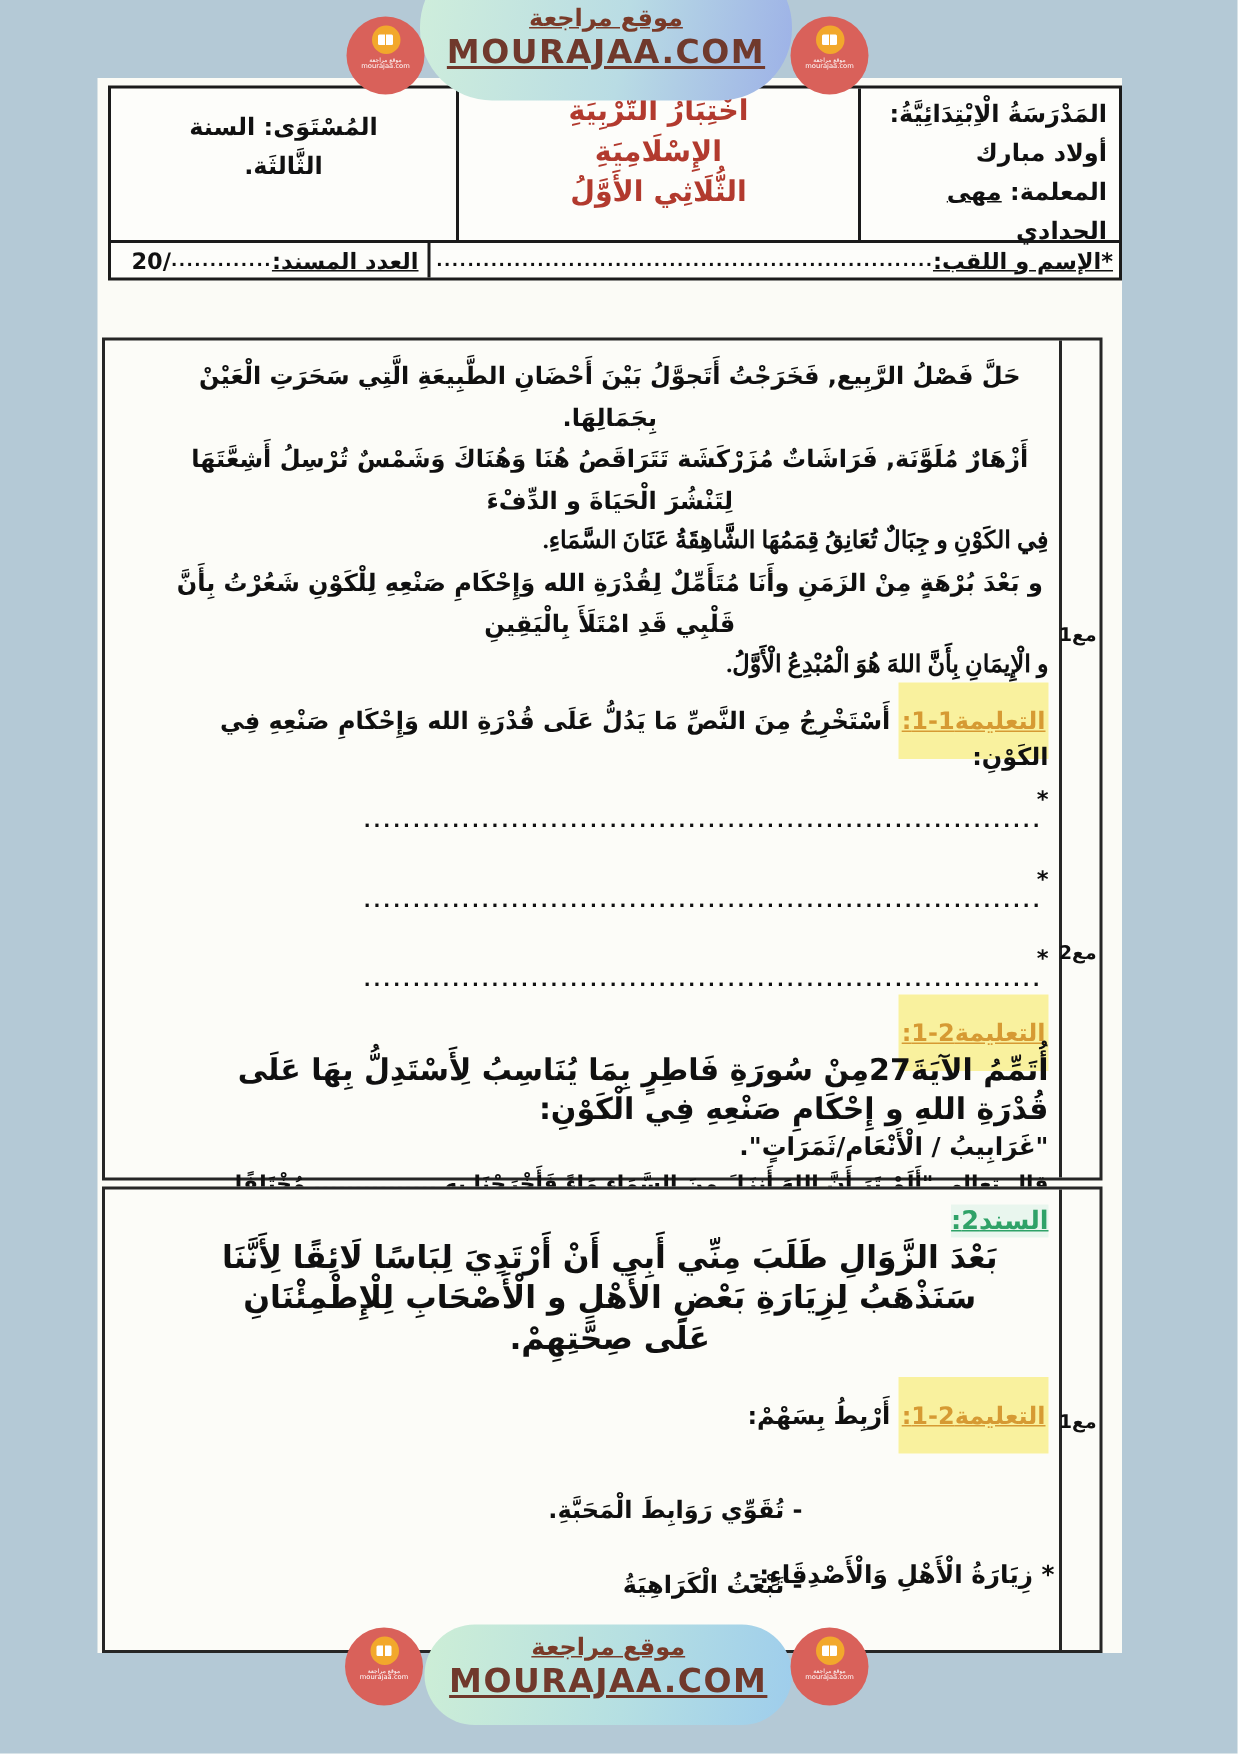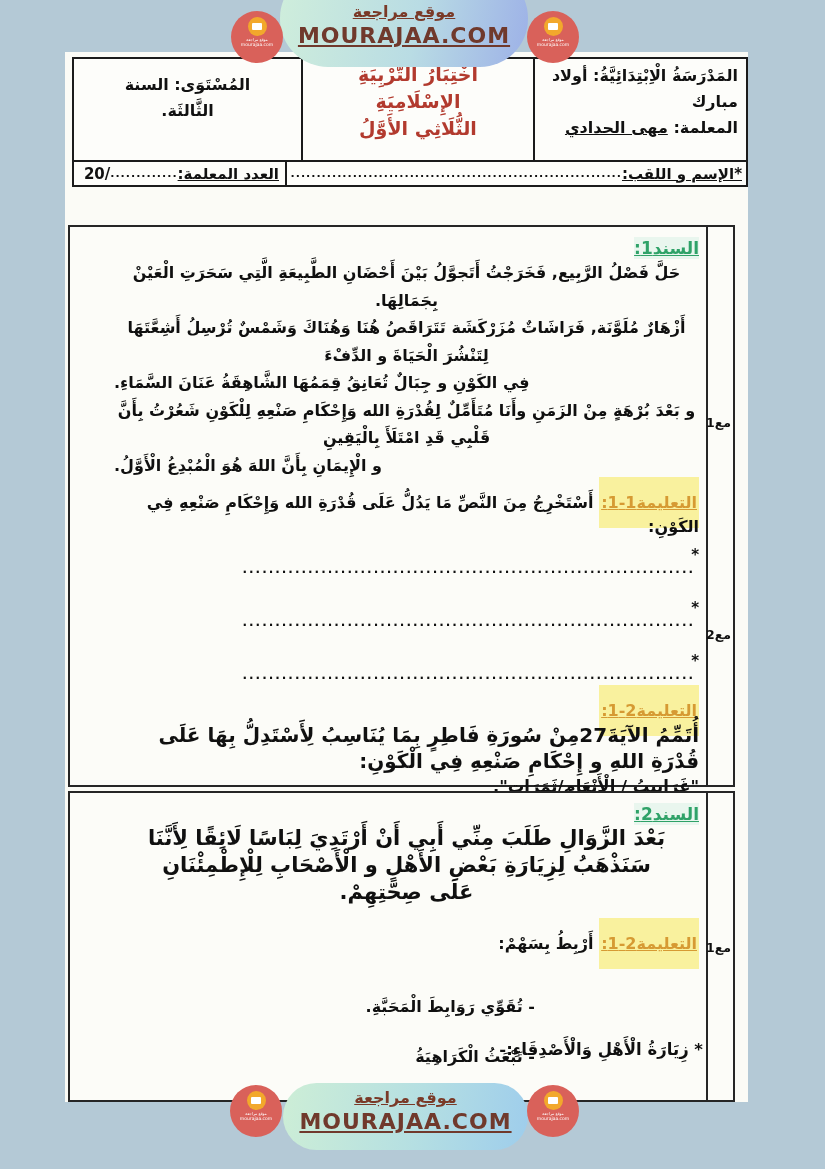--- a/index.html
+++ b/index.html
@@ -25,23 +25,23 @@
   .logo .book{width:10px;height:7px;border-radius:1px;
         background:linear-gradient(90deg,#fff 46%,#f2a82c 46% 54%,#fff 54%);}
   .logo .l1{font-size:4px;color:#fff;line-height:5px;}
   .logo .l2{font-size:4.5px;color:#fff;line-height:6px;}
 
   
   .ht{position:absolute;left:72px;top:57px;width:676px;height:130px;border:2px solid #1b1b1b;
       background:#fdfdfa;box-sizing:border-box;display:flex;flex-direction:column;color:#111;}
   .ht-row1{display:flex;height:101px;}
   .cell{box-sizing:border-box;}
-  .cell-school{width:213px;border-left:2px solid #1b1b1b;padding:4px 8px;font-size:16px;
+  .cell-school{width:174px;border-left:2px solid #1b1b1b;padding:4px 8px;font-size:16px;
       font-weight:800;line-height:26px;text-align:right;}
-  .cell-title{width:232px;border-left:2px solid #1b1b1b;text-align:center;padding-top:2px;
+  .cell-title{width:268px;border-left:2px solid #1b1b1b;text-align:center;padding-top:2px;
       color:#b23a2e;font-size:19px;font-weight:800;line-height:27px;}
   .cell-level{flex:1;padding:13px 10px;font-size:16px;font-weight:800;line-height:26px;text-align:center;}
   .u{text-decoration:underline;}
   .ht-row2{flex:1;border-top:2px solid #1b1b1b;display:flex;font-size:15px;font-weight:800;}
   .cell-name{flex:1;border-left:2px solid #1b1b1b;display:flex;align-items:center;
       padding:0 4px;overflow:hidden;}
   .cell-name .dotsfill{flex:1;overflow:hidden;white-space:nowrap;font-size:11px;letter-spacing:1px;}
   .cell-score{width:211px;display:flex;align-items:center;padding:0 6px;white-space:nowrap;overflow:hidden;}
   .cell-score .sdots{font-size:11px;letter-spacing:1px;overflow:hidden;}
 
@@ -49,21 +49,21 @@
   .box{position:absolute;left:68px;width:667px;border:2px solid #262626;box-sizing:border-box;
        background:#fcfcf8;color:#101010;}
   .box1{top:225px;height:562px;}
   .box2{top:791px;height:311px;}
   .mu-line{position:absolute;right:25px;top:0;bottom:0;width:0;border-left:2px solid #262626;}
   .mu{position:absolute;right:2px;width:22px;font-size:12.5px;font-weight:800;text-align:center;}
   .content{padding:10px 34px 0 44px;}
   .sanad{display:inline-block;color:#2fa268;background:#e9f6ee;font-size:17px;font-weight:800;
          text-decoration:underline;line-height:22px;}
   .passage div{font-size:16px;font-weight:700;line-height:27.5px;text-align:center;}
-  .passage div:nth-child(3),.passage div:nth-child(5){text-align:left;}
+  .passage div:nth-child(3),.passage div:nth-child(5){text-align:right;font-family:Liberation Serif, serif;}
   .taskline{margin-top:12px;font-size:16px;font-weight:700;line-height:24px;}
   .ylabel{background:#f9f19e;color:#d69a33;font-weight:800;text-decoration:underline;padding:16px 2px;}
   .ans{margin-top:10px;}
   .ans + .ans{margin-top:26px;}
   .ans .star{text-align:right;font-size:15px;font-weight:700;line-height:13px;padding-left:6px;}
   .ans .dots{width:452px;overflow:hidden;white-space:nowrap;font-size:12px;font-weight:700;
              letter-spacing:2px;line-height:14px;margin-right:4px;}
   .t2label{margin-top:18px;font-size:16px;line-height:22px;}
   .instr2{font-size:20px;font-weight:700;line-height:26px;text-align:right;}
   .wordbank{font-size:16.5px;font-weight:800;line-height:26px;text-align:right;}
@@ -117,33 +117,32 @@
         <span>المُسْتَوَى: السنة</span><br>
         <span>الثَّالثَة.</span>
       </div>
     </div>
     <div class="ht-row2">
       <div class="cell cell-name">
         <span class="u">*الإسم و اللقب:</span>
         <span class="dotsfill">........................................................................................</span>
       </div>
       <div class="cell cell-score">
-        <span class="u">العدد المعلمة:</span>
+        <span class="u">العدد المسند:</span>
         <span class="sdots">.............</span>
         <span>/20</span>
       </div>
     </div>
   </div>
 
   <div class="box box1">
     <div class="mu-line"></div>
     <div class="mu" style="top:188px;">مع1</div>
     <div class="mu" style="top:400px;padding-left:22px;">مع2</div>
     <div class="content">
-      <div><span class="sanad">السند1:</span></div>
       <div class="passage">
         <div>حَلَّ فَصْلُ الرَّبِيع, فَخَرَجْتُ أَتَجوَّلُ بَيْنَ أَحْضَانِ الطَّبِيعَةِ الَّتِي سَحَرَتِ الْعَيْنْ بِجَمَالِهَا.</div>
         <div>أَزْهَارٌ مُلَوَّنَة, فَرَاشَاتٌ مُزَرْكَشَة تَتَرَاقَصُ هُنَا وَهُنَاكَ وَشَمْسٌ تُرْسِلُ أَشِعَّتَهَا لِتَنْشُرَ الْحَيَاةَ و الدِّفْءَ</div>
         <div>فِي الكَوْنِ و جِبَالٌ تُعَانِقُ قِمَمُهَا الشَّاهِقَةُ عَنَانَ السَّمَاءِ.</div>
         <div>و بَعْدَ بُرْهَةٍ مِنْ الزَمَنِ وأَنَا مُتَأَمِّلٌ لِقُدْرَةِ الله وَإِحْكَامِ صَنْعِهِ لِلْكَوْنِ شَعُرْتُ بِأَنَّ قَلْبِي قَدِ امْتَلَأَ بِالْيَقِينِ</div>
         <div>و الْإِيمَانِ بِأَنَّ اللهَ هُوَ الْمُبْدِعُ الْأَوَّلُ.</div>
       </div>
       <div class="taskline">
         <span class="ylabel">التعليمة1-1:</span>
         <span>أَسْتَخْرِجُ مِنَ النَّصِّ مَا يَدُلُّ عَلَى قُدْرَةِ الله وَإِحْكَامِ صَنْعِهِ فِي الكَوْنِ:</span>

